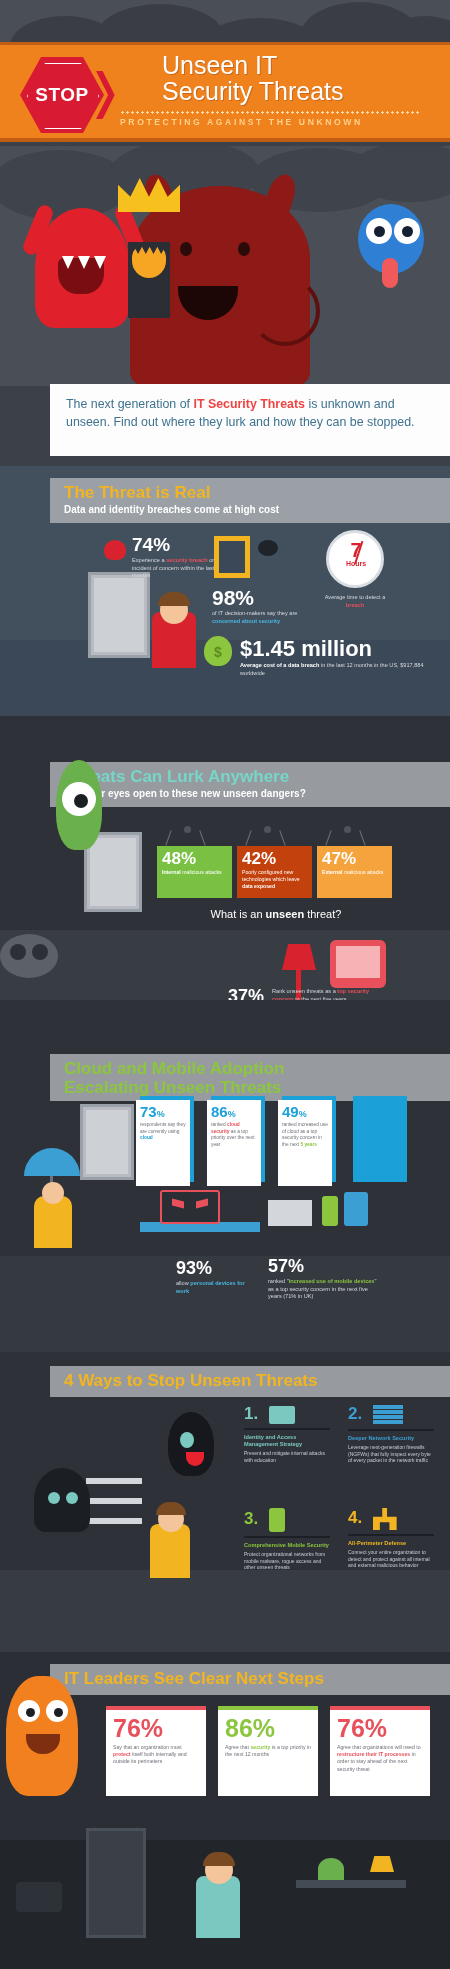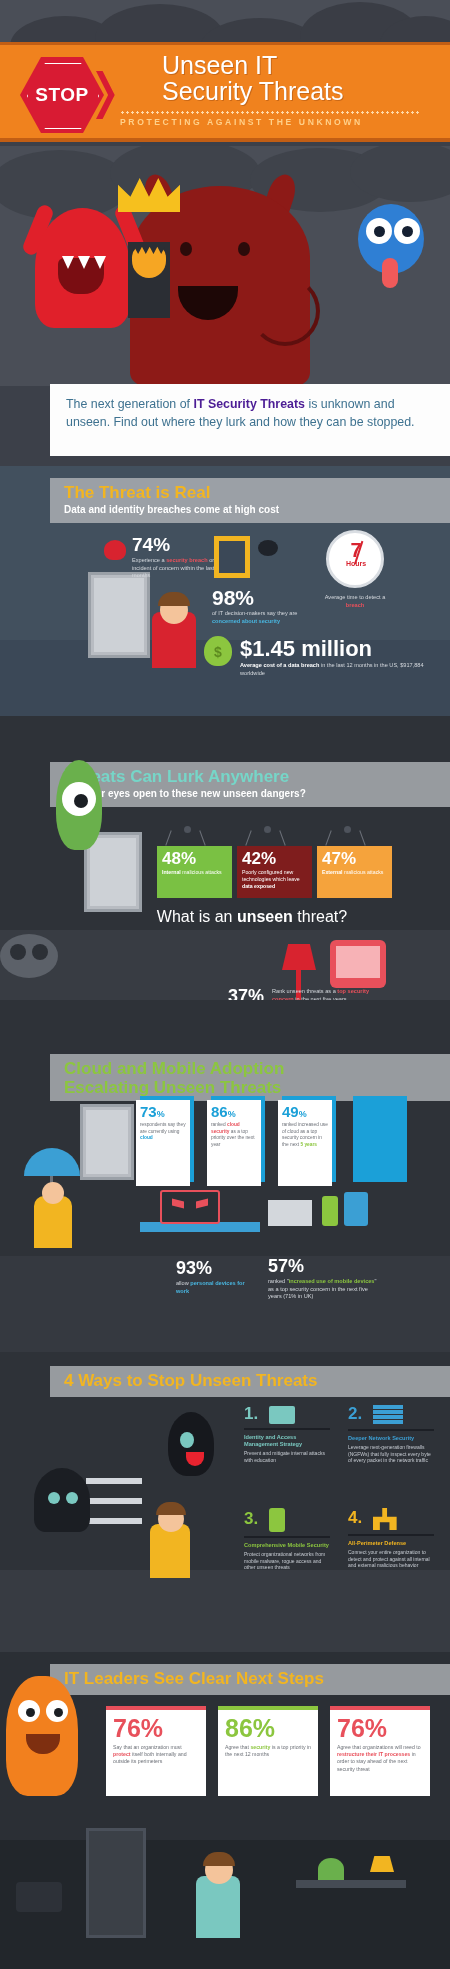--- a/index.html
+++ b/index.html
@@ -74,21 +74,21 @@
   .orangeface{ position:absolute; left:128px; top:96px; width:42px; height:76px; background:#2b2e34; }
   .of-head{ position:absolute; left:132px; top:98px; width:34px; height:34px; background:#f6a623; border-radius:40% 40% 50% 50%; }
   .of-hair{ position:absolute; left:133px; top:96px; width:32px; height:12px; background:#2b2e34;
     clip-path: polygon(0 0,100% 0,100% 40%,88% 100%,76% 40%,64% 100%,52% 40%,40% 100%,28% 40%,16% 100%,4% 40%,0 60%); }
 
   
   .white-intro{
     position:absolute; left:50px; top:384px; width:400px; height:72px;
     background:#fdfdfd; padding:12px 16px; color:#3e7290; font-size:12.4px; line-height:1.42;
   }
-  .white-intro b{ color:#4c1d95; }
+  .white-intro b{ color:#ef4444; }
 
   .sec-band{ position:absolute; left:50px; width:400px; background:rgba(175,178,182,0.82); padding:6px 14px 8px 14px; }
   .sec-title{ font-size:17px; font-weight:bold; line-height:1.1; }
   .sec-sub{ font-size:10px; font-weight:bold; color:#fff; margin-top:1px; }
 
   .scene{ position:absolute; left:0; width:450px; overflow:hidden; }
 
   
   .big{ font-weight:bold; color:#fff; }
   .small{ font-size:5.6px; line-height:1.35; color:#d5d9de; }
@@ -264,34 +264,34 @@
   <div class="hang" style="left:168px;top:830px;transform:rotate(20deg);"></div>
   <div class="hang" style="left:202px;top:830px;transform:rotate(-20deg);"></div>
   <div class="card" style="left:157px;top:846px;background:#7ac143;">
     <div class="n">48%</div>
     <div class="t"><b>Internal</b><span> malicious attacks</span></div>
   </div>
 
   <div class="hangknob" style="left:264px;top:826px;"></div>
   <div class="hang" style="left:248px;top:830px;transform:rotate(20deg);"></div>
   <div class="hang" style="left:282px;top:830px;transform:rotate(-20deg);"></div>
-  <div class="card" style="left:237px;top:846px;background:#7f1d1d;">
+  <div class="card" style="left:237px;top:846px;background:#c2410c;">
     <div class="n">42%</div>
     <div class="t"><span>Poorly configured new technologies which leave </span><b>data exposed</b></div>
   </div>
 
   <div class="hangknob" style="left:344px;top:826px;"></div>
   <div class="hang" style="left:328px;top:830px;transform:rotate(20deg);"></div>
   <div class="hang" style="left:362px;top:830px;transform:rotate(-20deg);"></div>
   <div class="card" style="left:317px;top:846px;background:#f5a33c;">
     <div class="n">47%</div>
     <div class="t"><b>External</b><span> malicious attacks</span></div>
   </div>
 
-  <div style="position:absolute;left:132px;top:908px;width:240px;text-align:center;color:#fff;font-size:16px;">
+  <div style="position:absolute;left:156px;top:908px;width:240px;text-align:center;color:#fff;font-size:11px;">
     <span>What is an </span><b>unseen</b><span> threat?</span>
   </div>
 
   <div style="position:absolute;left:282px;top:944px;width:34px;height:26px;background:#d8232f;clip-path:polygon(18% 0,82% 0,100% 100%,0 100%);"></div>
   <div style="position:absolute;left:296px;top:970px;width:5px;height:32px;background:#d8232f;"></div>
   <div style="position:absolute;left:330px;top:940px;width:56px;height:48px;background:#e8505b;border-radius:6px;"></div>
   <div style="position:absolute;left:336px;top:946px;width:44px;height:32px;background:#f7b2b6;"></div>
 
   <div style="position:absolute;left:228px;top:986px;width:40px;">
     <div class="big" style="font-size:18px;">37%</div>

